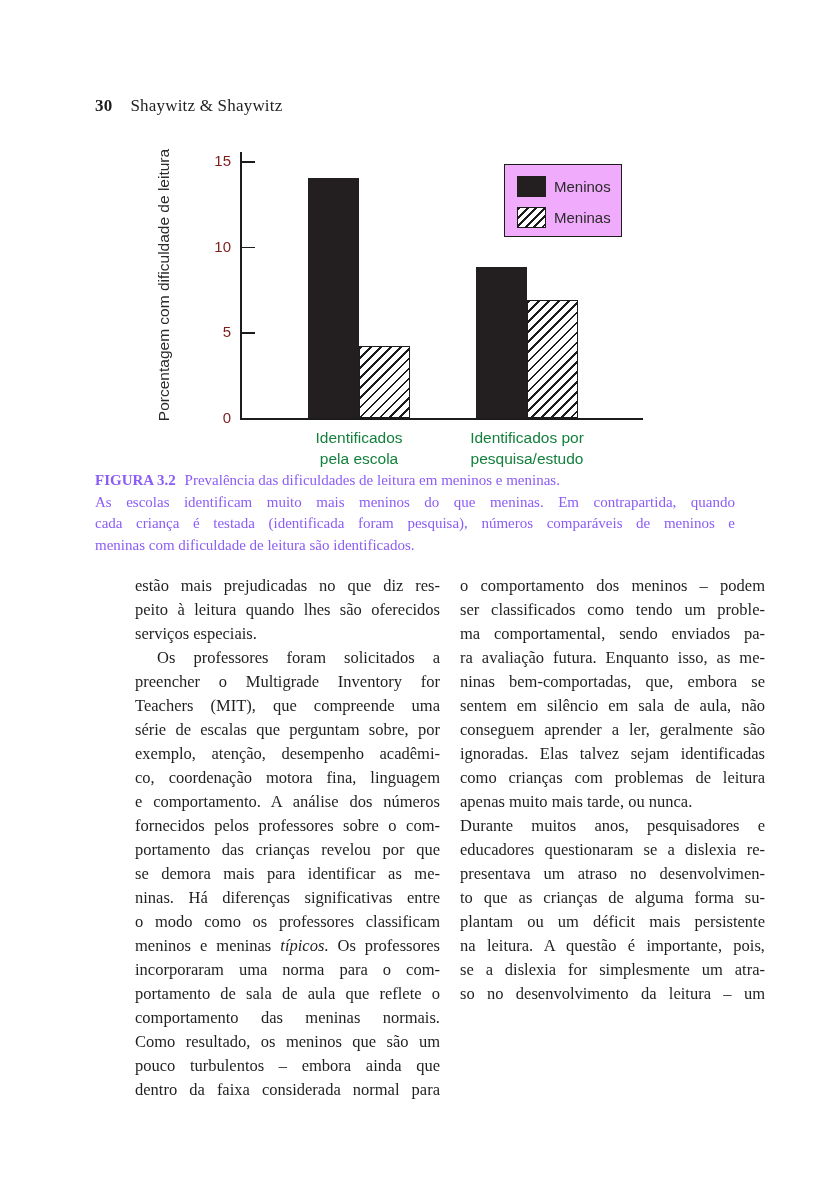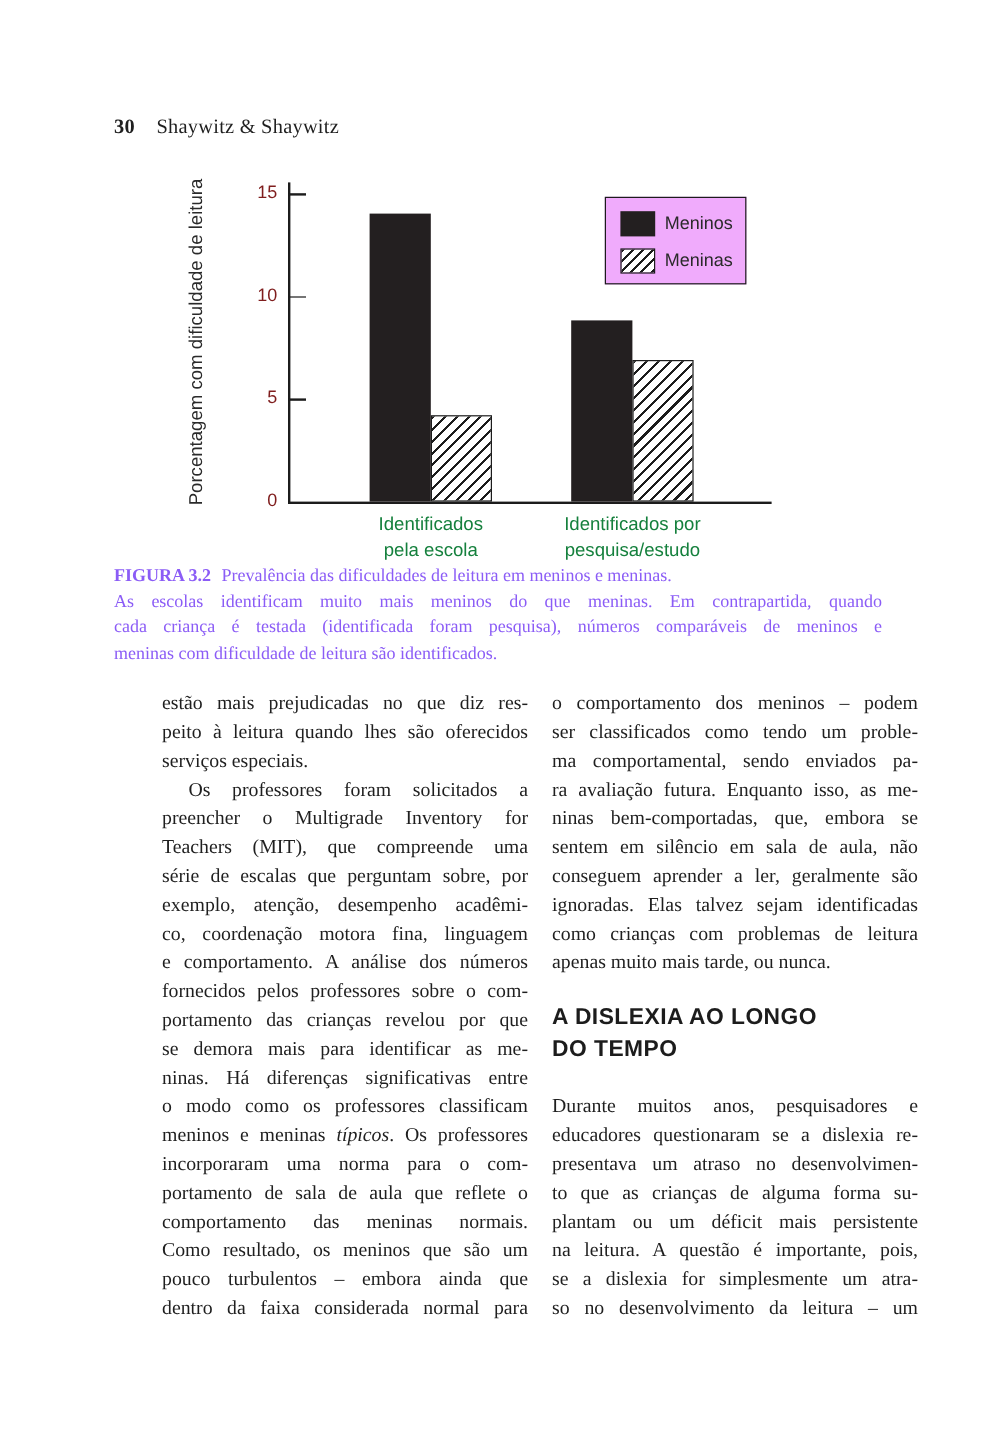--- a/index.html
+++ b/index.html
@@ -140,24 +140,20 @@
         <div class="line j">ser classificados como tendo um proble-</div>
         <div class="line j">ma comportamental, sendo enviados pa-</div>
         <div class="line j">ra avaliação futura. Enquanto isso, as me-</div>
         <div class="line j">ninas bem-comportadas, que, embora se</div>
         <div class="line j">sentem em silêncio em sala de aula, não</div>
         <div class="line j">conseguem aprender a ler, geralmente são</div>
         <div class="line j">ignoradas. Elas talvez sejam identificadas</div>
         <div class="line j">como crianças com problemas de leitura</div>
         <div class="line">apenas muito mais tarde, ou nunca.</div>
       </div>
-    <div class="sect-heading">
-      <div>A DISLEXIA AO LONGO</div>
-      <div>DO TEMPO</div>
-    </div>
     <div id="rc2">
         <div class="line j">Durante muitos anos, pesquisadores e</div>
         <div class="line j">educadores questionaram se a dislexia re-</div>
         <div class="line j">presentava um atraso no desenvolvimen-</div>
         <div class="line j">to que as crianças de alguma forma su-</div>
         <div class="line j">plantam ou um déficit mais persistente</div>
         <div class="line j">na leitura. A questão é importante, pois,</div>
         <div class="line j">se a dislexia for simplesmente um atra-</div>
         <div class="line j">so no desenvolvimento da leitura – um</div>
       </div>

